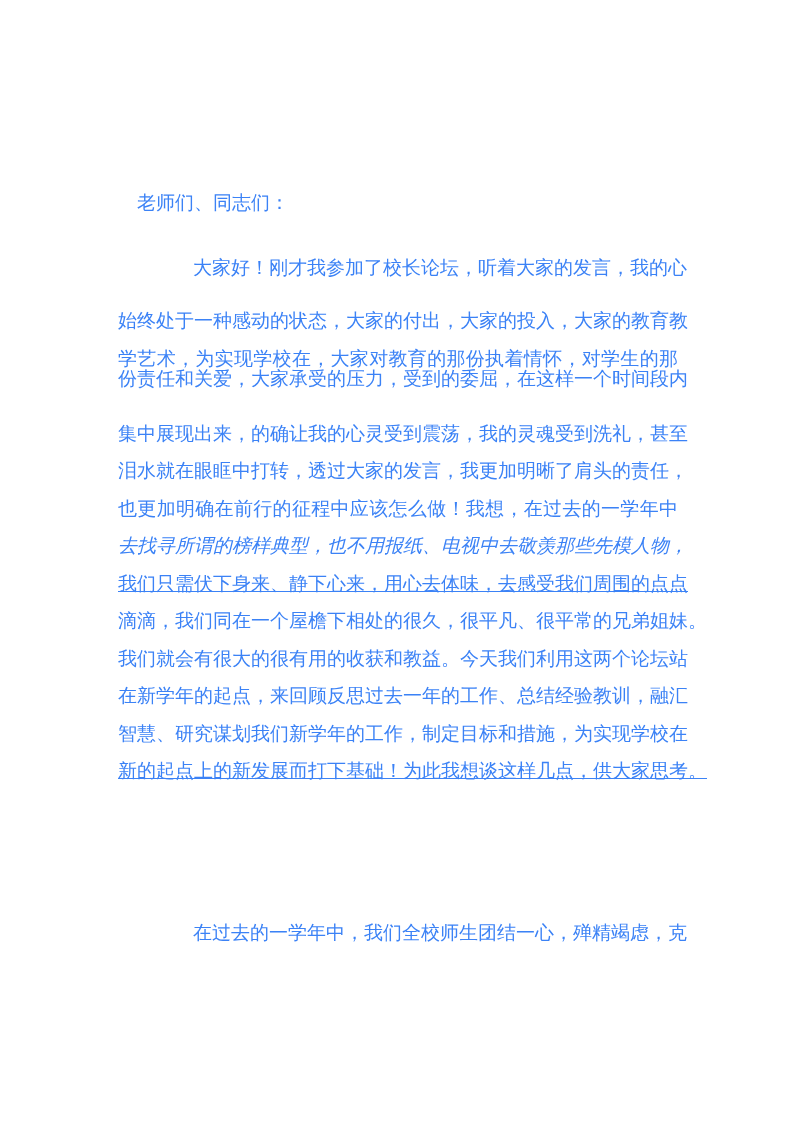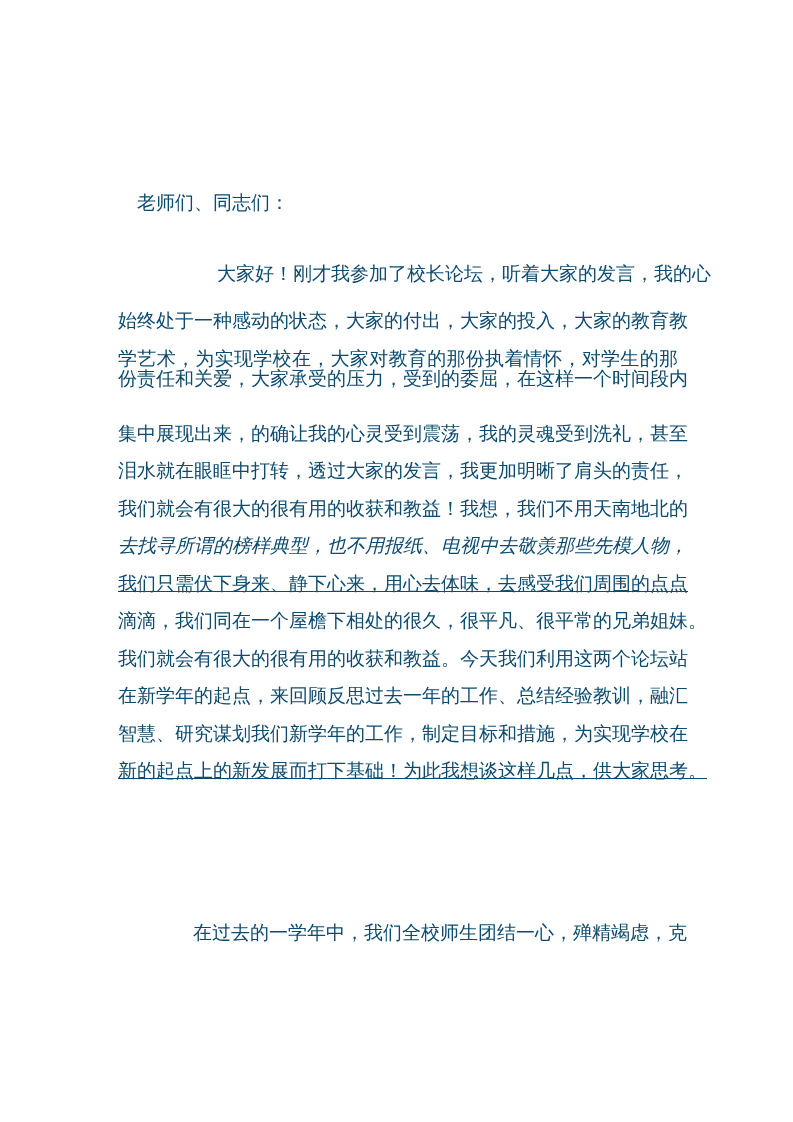--- a/index.html
+++ b/index.html
@@ -5,44 +5,44 @@
   html, body { margin: 0; padding: 0; background: #ffffff; }
   body { width: 793px; height: 1122px; position: relative; overflow: hidden; }
   .page { position: absolute; left: 0; top: 0; width: 793px; height: 1122px; background: #fff; }
   .line {
     position: absolute;
     left: 118px;
     width: 560px;
     font-family: "DejaVu Serif", "Liberation Serif", serif;
     font-size: 19px;
     line-height: 24px;
-    color: #0c4a6e;
+    color: #3b82f6;
     white-space: nowrap;
     text-align: justify;
     text-align-last: justify;
     letter-spacing: 0px;
   }
   .line.indent { left: 193px; width: 485px; }
   .line.salutation { left: 137px; width: 300px; text-align-last: left; }
   .line.heading { left: 193px; width: 300px; text-align-last: left; }
 </style>
 </head>
 <body>
 
 <div class="page">
   <div class="line salutation" style="top:190px;">老师们、同志们：</div>
 
   <div>
-    <div class="line indent" style="top:261px;margin-left:24px;">大家好！刚才我参加了校长论坛，听着大家的发言，我的心</div>
+    <div class="line indent" style="top:255px;">大家好！刚才我参加了校长论坛，听着大家的发言，我的心</div>
     <div class="line" style="top:308px;">始终处于一种感动的状态，大家的付出，大家的投入，大家的教育教</div>
     <div class="line" style="top:346px;">学艺术，为实现学校在，大家对教育的那份执着情怀，对学生的那</div>
     <div class="line" style="top:366px;">份责任和关爱，大家承受的压力，受到的委屈，在这样一个时间段内</div>
     <div class="line" style="top:421px;">集中展现出来，的确让我的心灵受到震荡，我的灵魂受到洗礼，甚至</div>
     <div class="line" style="top:458px;">泪水就在眼眶中打转，透过大家的发言，我更加明晰了肩头的责任，</div>
-    <div class="line" style="top:496px;">我们就会有很大的很有用的收获和教益！我想，我们不用天南地北的</div>
+    <div class="line" style="top:496px;">也更加明确在前行的征程中应该怎么做！我想，在过去的一学年中</div>
     <div class="line" style="top:533px;font-style:italic;">去找寻所谓的榜样典型，也不用报纸、电视中去敬羡那些先模人物，</div>
     <div class="line" style="top:571px;text-decoration:underline;">我们只需伏下身来、静下心来，用心去体味，去感受我们周围的点点</div>
     <div class="line" style="top:608px;">滴滴，我们同在一个屋檐下相处的很久，很平凡、很平常的兄弟姐妹。</div>
     <div class="line" style="top:646px;">我们就会有很大的很有用的收获和教益。今天我们利用这两个论坛站</div>
     <div class="line" style="top:683px;">在新学年的起点，来回顾反思过去一年的工作、总结经验教训，融汇</div>
     <div class="line" style="top:721px;">智慧、研究谋划我们新学年的工作，制定目标和措施，为实现学校在</div>
     <div class="line" style="top:758px;text-decoration:underline;">新的起点上的新发展而打下基础！为此我想谈这样几点，供大家思考。</div>
   </div>
 
 

